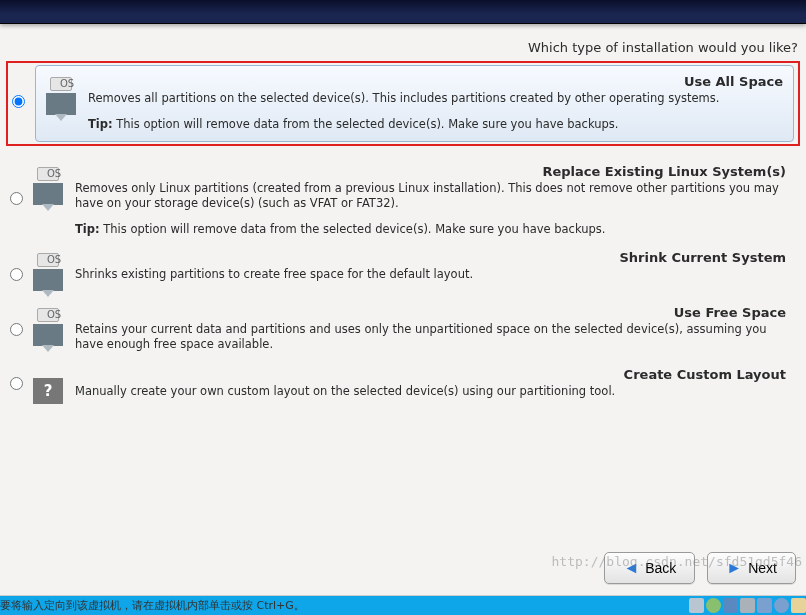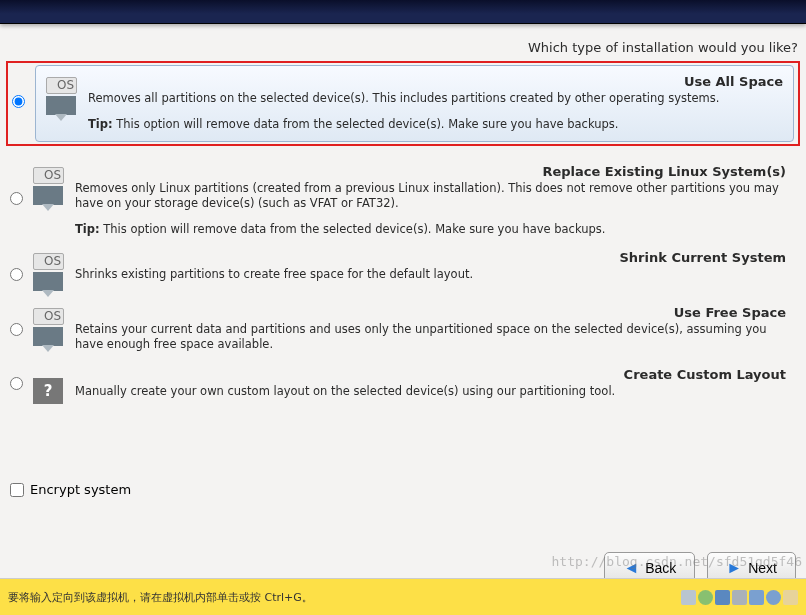--- a/index.html
+++ b/index.html
@@ -7,39 +7,39 @@
 .top-banner { height: 24px; background: linear-gradient(to bottom, #0a0f2a, #1a2550 60%, #1a2550); border-bottom: 1px solid #000; box-shadow: 0 2px 4px rgba(0,0,0,0.3); }
 .content { padding: 8px 8px 0 8px; }
 .prompt { font-size: 13px; margin: 8px 0 8px 2px; color: #2b2b2b; text-align: right; }
 .highlight { border: 2px solid #e02020; margin: -2px -2px 4px -2px; padding: 2px; }
 .options { display: flex; flex-direction: column; gap: 14px; }
 .option { display: flex; align-items: flex-start; gap: 10px; padding: 0 2px; }
 .option-selected-box { flex: 1; background: linear-gradient(to bottom, #f7faff, #dfe9f4); border: 1px solid #9cb5d1; border-radius: 4px; padding: 8px 10px 10px 10px; display: flex; gap: 12px; }
 .radio { margin-top: 28px; flex-shrink: 0; }
 .radio-first { margin-top: 30px; }
 .icon-os { width: 30px; height: 38px; flex-shrink: 0; display: flex; flex-direction: column; align-items: center; margin-top: 3px; }
-.icon-os-label { font-size: 12px; background: #e6e6e6; border: 1px solid #aaa; width: 31px; text-align: center; border-radius: 2px; color: #666; padding: 0 0 1px 9px; }
+.icon-os-label { font-size: 10px; background: #e6e6e6; border: 1px solid #aaa; width: 22px; text-align: center; border-radius: 2px; color: #666; padding: 0 0 1px 9px; }
 .icon-os-body { width: 30px; height: 26px; background: #6a7a85; margin-top: 2px; position: relative; }
 .icon-os-body::after { content: ""; position: absolute; bottom: -6px; left: 9px; width: 0; height: 0; border-left: 6px solid transparent; border-right: 6px solid transparent; border-top: 7px solid #aeb9c1; }
 .icon-q .icon-os-body { background: #777; display: flex; align-items: center; justify-content: center; color: #fff; font-size: 15px; font-weight: bold; }
 .icon-q .icon-os-body::after { display: none; }
 .opt-text { flex: 1; color: #2b2b2b; }
 .opt-title { font-weight: bold; font-size: 13px; margin-bottom: 2px; text-align: right; }
 .opt-desc { font-size: 11.5px; line-height: 1.35; }
 .opt-tip { font-size: 11.5px; margin-top: 10px; }
 .opt-tip b { font-weight: bold; }
 .plain-body { display: flex; gap: 12px; flex: 1; padding: 0 10px 0 0; }
 .checks { position: absolute; left: 10px; top: 482px; display: flex; flex-direction: column; gap: 6px; }
 .check-row { display: flex; align-items: center; gap: 6px; font-size: 13px; }
 .check-row input { width: 14px; height: 14px; }
 .footer-btns { position: absolute; right: 10px; bottom: 31px; display: flex; gap: 12px; }
 .btn { display: flex; align-items: center; gap: 6px; background: linear-gradient(to bottom, #fdfdfd, #e3e3e3); border: 1px solid #9a9a9a; border-radius: 5px; padding: 6px 18px; font-size: 14px; cursor: pointer; box-shadow: 0 1px 0 rgba(0,0,0,0.1); }
 .btn-arrow-left { color: #2979d8; font-size: 16px; }
 .btn-arrow-right { color: #2979d8; font-size: 16px; }
-.statusbar { position: absolute; left: 0; right: 0; bottom: 0; height: 37px; background: #fde047; border-top: 1px solid #ccc; display: flex; align-items: center; padding: 0 8px; font-size: 11px; color: #333; }
+.statusbar { position: absolute; left: 0; right: 0; bottom: 0; height: 20px; background: #0ea5e9; border-top: 1px solid #ccc; display: flex; align-items: center; padding: 0 0; font-size: 11px; color: #333; }
 .status-right { margin-left: auto; display: flex; gap: 2px; align-items: center; }
 .tray-ico { width: 15px; height: 15px; border-radius: 2px; display: inline-block; }
 .tray-ico.i1 { background: #b9c5d0; }
 .tray-ico.i2 { background: #88c070; border-radius: 50%; }
 .tray-ico.i3 { background: #5a88c0; }
 .tray-ico.i4 { background: #aab1b9; }
 .tray-ico.i5 { background: #7aa0d0; }
 .tray-ico.i6 { background: #7aa0d0; border-radius: 50%; }
 .tray-ico.i7 { background: #e7d39a; }
 .watermark { position: absolute; right: 4px; bottom: 46px; color: rgba(120,120,120,0.45); font-size: 13px; font-family: monospace; pointer-events: none; }
@@ -124,24 +124,20 @@
           <div class="opt-title">Create Custom Layout</div>
           <div class="opt-desc">Manually create your own custom layout on the selected device(s) using our partitioning tool.</div>
         </div>
       </div>
     </div>
 
   </div>
 </div>
 
 <div class="checks">
-  <label class="check-row">
-    <input type="checkbox" style="">
-    <span>Encrypt system</span>
-  </label>
 </div>
 
 <div class="footer-btns">
   <button class="btn">
     <span class="btn-arrow-left">◄</span>
     <span>Back</span>
   </button>
   <button class="btn">
     <span class="btn-arrow-right">►</span>
     <span>Next</span>

